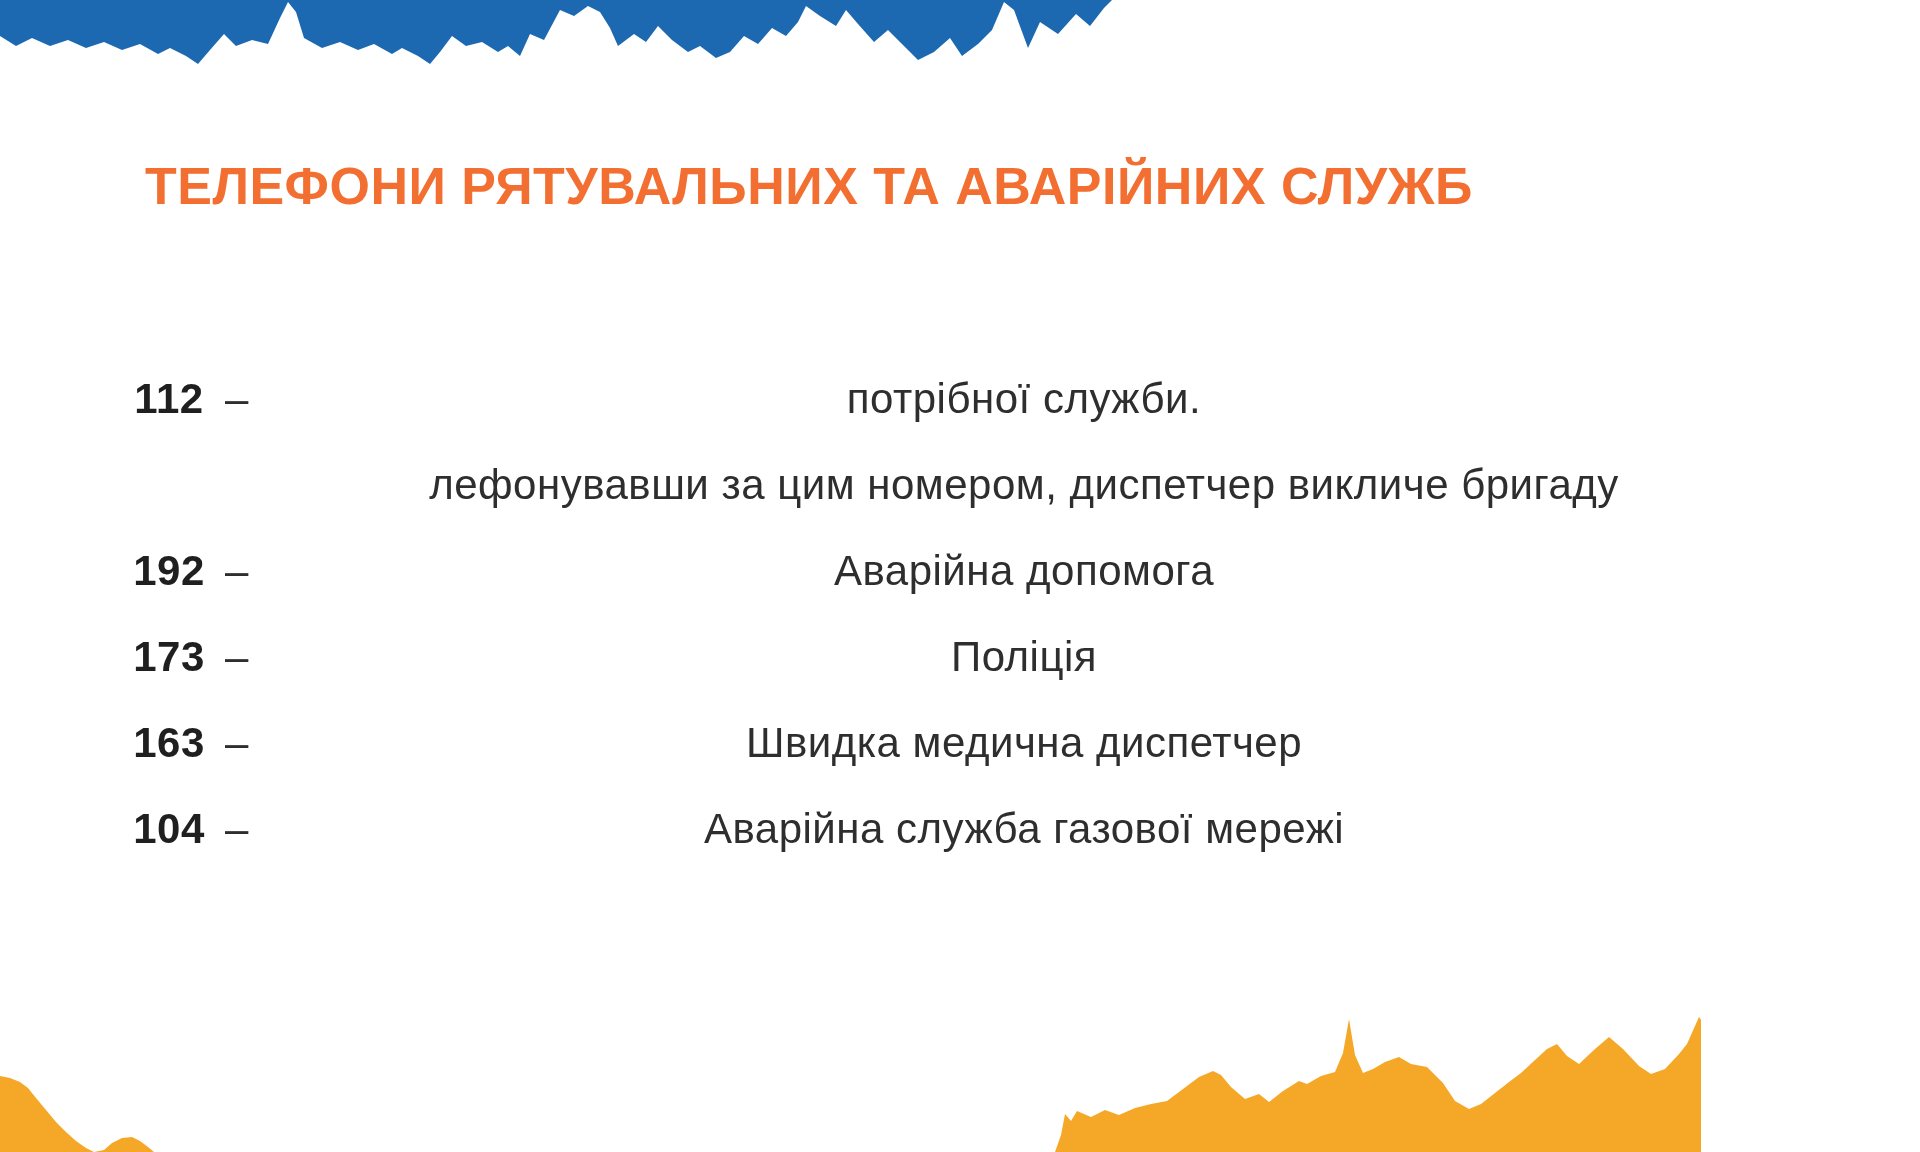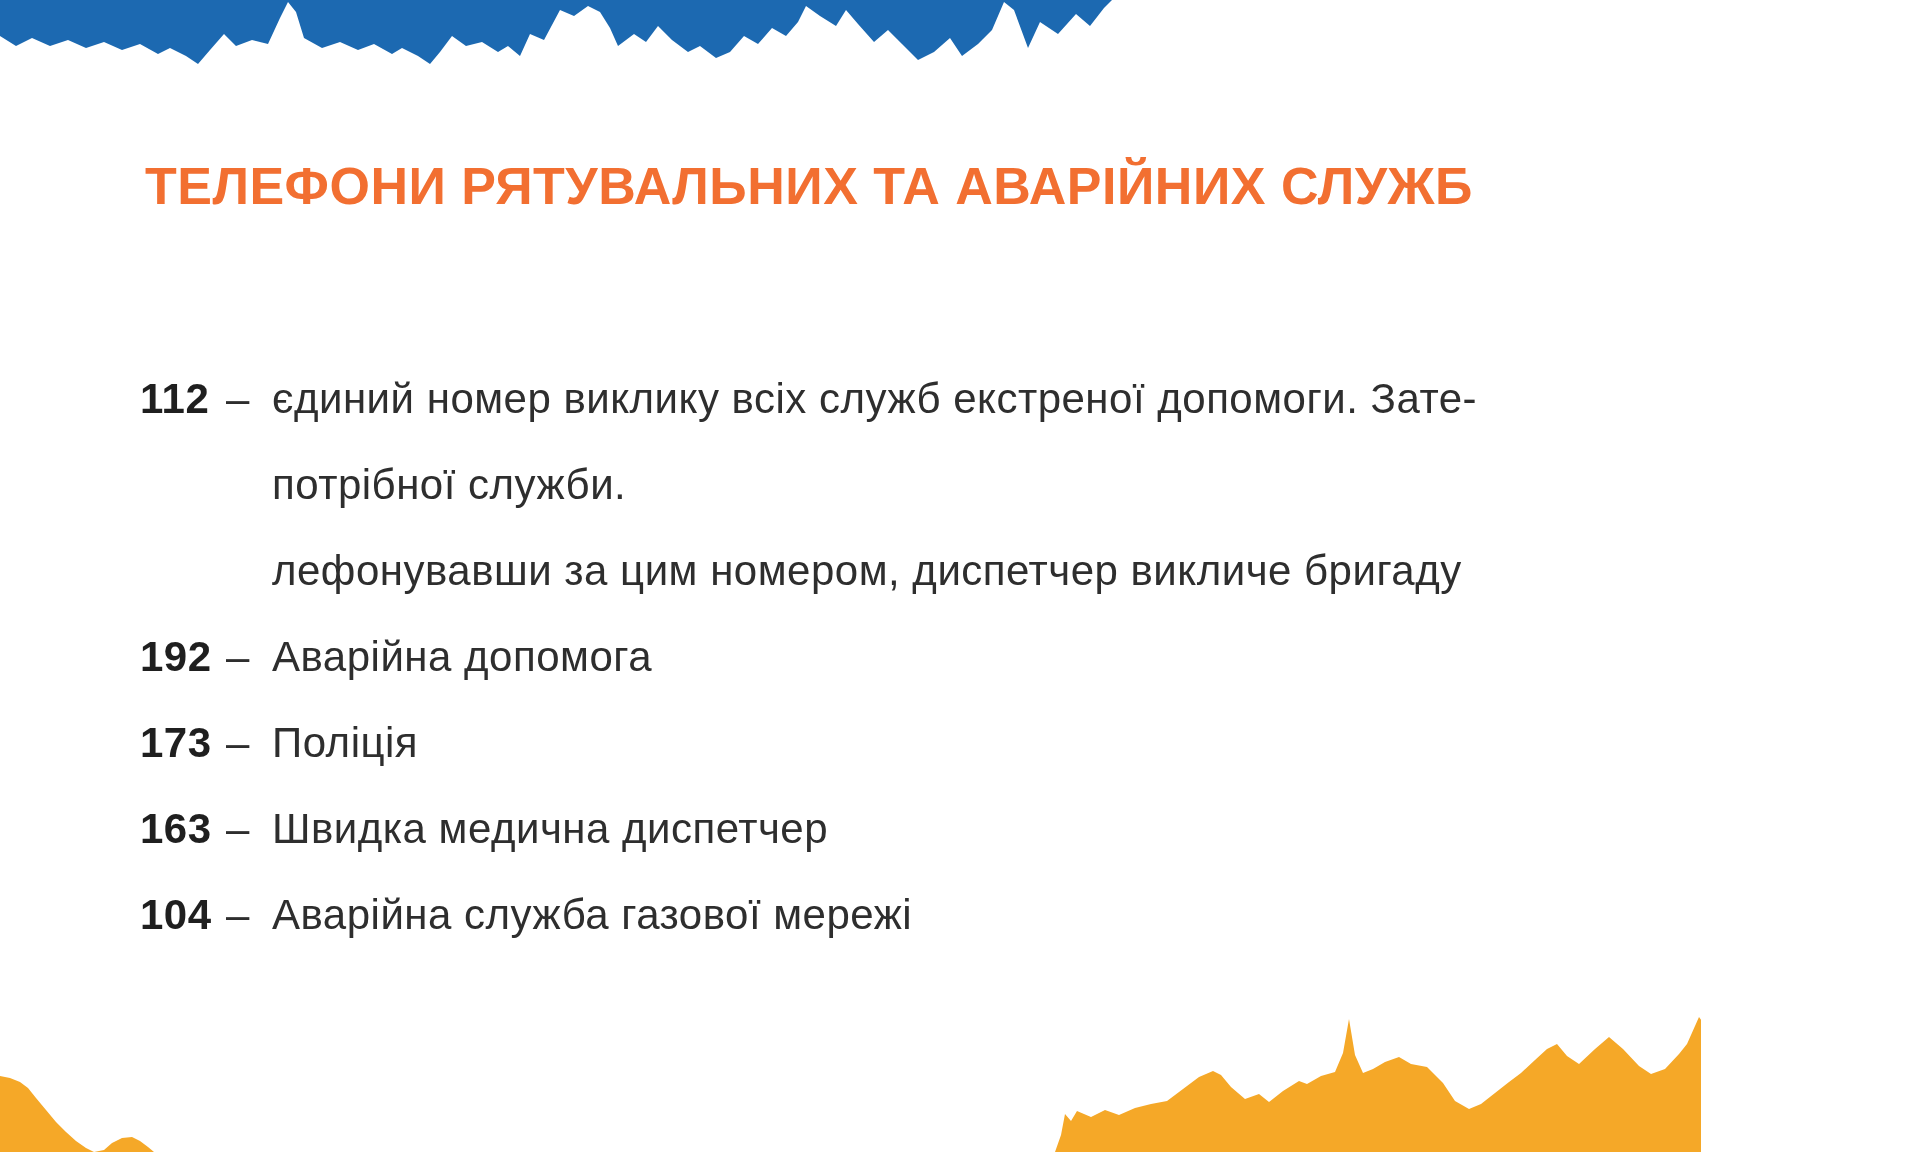--- a/index.html
+++ b/index.html
@@ -7,20 +7,21 @@
     padding: 0;
     background: #ffffff;
   }
   .canvas {
     position: relative;
     width: 1701px;
     height: 1152px;
     background: #ffffff;
     overflow: hidden;
     font-family: "Liberation Sans", "DejaVu Sans", sans-serif;
+    text-align: center;
   }
   .torn-top {
     position: absolute;
     top: 0;
     left: 0;
     width: 1112px;
     height: 78px;
   }
   .torn-bottom-right {
     position: absolute;
@@ -41,21 +42,21 @@
     left: 145px;
     top: 156px;
     font-size: 52px;
     font-weight: bold;
     letter-spacing: 0.5px;
     color: #f26f31;
     white-space: nowrap;
   }
   .content {
     position: absolute;
-    left: 140px;
+    left: 128px;
     top: 356px;
     width: 1660px;
     font-size: 42px;
     line-height: 86px;
     letter-spacing: 0.5px;
     color: #2e2e2e;
   }
   .entry {
     display: flex;
     align-items: flex-start;
@@ -87,21 +88,20 @@
   </svg>
 
   <div class="page-title">ТЕЛЕФОНИ РЯТУВАЛЬНИХ ТА АВАРІЙНИХ СЛУЖБ</div>
 
   <div class="content">
 
     <div class="entry">
       <span class="num">112</span>
       <span class="dash">–</span>
       <div class="txt">
-        <div class="line">єдиний номер виклику всіх служб екстреної допомоги. Зате-</div>
         <div class="line">потрібної служби.</div>
         <div class="line">лефонувавши за цим номером, диспетчер викличе бригаду</div>
       </div>
     </div>
 
     <div class="entry">
       <span class="num">192</span>
       <span class="dash">–</span>
       <div class="txt">
         <div class="line">Аварійна допомога</div>

